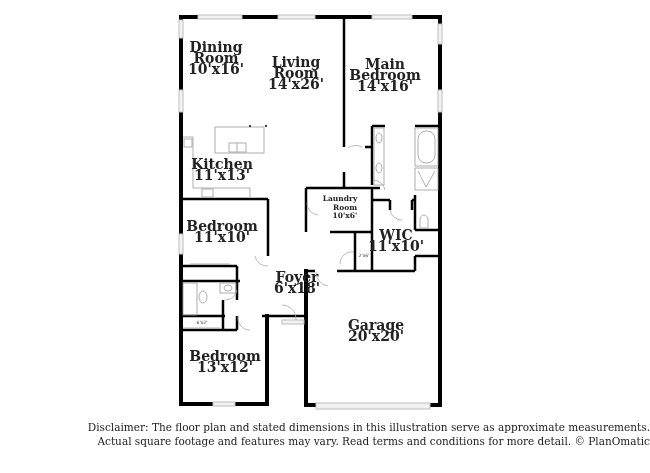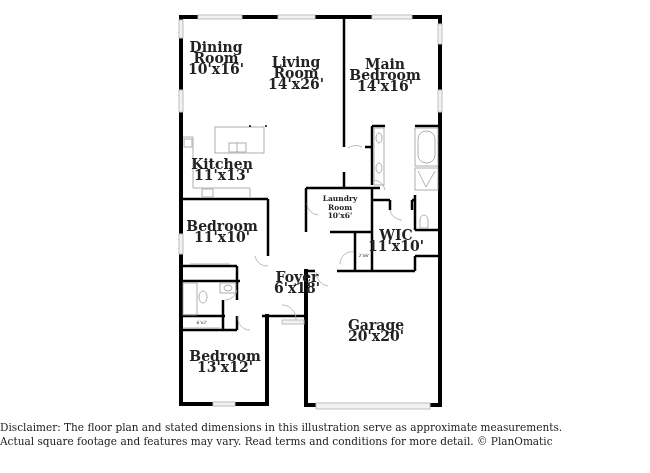--- a/index.html
+++ b/index.html
@@ -1,20 +1,20 @@
 <!DOCTYPE html>
 <html><head>
 <meta charset="utf-8">
 <style>
   html, body { margin:0; padding:0; background:#ffffff; }
   body { width:650px; height:473px; position:relative; overflow:hidden; font-family:"DejaVu Serif", serif; }
   #plan { position:absolute; left:0; top:0; width:650px; height:473px; }
   .room-label { position:absolute; text-align:center; font-family:"DejaVu Serif", serif; font-weight:bold; font-size:14px; line-height:11px; color:#222; transform:translateX(-50%); white-space:nowrap; }
   .small-label { position:absolute; font-family:"DejaVu Sans", sans-serif; font-size:4.5px; color:#333; transform:translateX(-50%); white-space:nowrap; }
-  .disclaimer { position:absolute; left:0; width:650px; text-align:left; font-family:"DejaVu Serif", serif; font-size:10.5px; color:#222; }
+  .disclaimer { position:absolute; left:0; width:650px; text-align:right; font-family:"DejaVu Serif", serif; font-size:10.5px; color:#222; }
 </style>
 </head>
 <body>
 
 <svg id="plan" viewBox="0 0 650 473" xmlns="http://www.w3.org/2000/svg">
   <g stroke="#000" stroke-width="4" fill="none" stroke-linecap="square">
 
     <line x1="181" y1="17" x2="440" y2="17"></line>
 
     <line x1="181" y1="17" x2="181" y2="404"></line>
@@ -149,21 +149,21 @@
 </div>
 <div class="room-label" style="left:385px; top:59px;">
   <div>Main</div>
   <div>Bedroom</div>
   <div>14'x16'</div>
 </div>
 <div class="room-label" style="left:222px; top:159px;">
   <div>Kitchen</div>
   <div>11'x13'</div>
 </div>
-<div class="room-label" style="left:340px; top:195px; font-size:7.5px; line-height:8.5px;">
+<div class="room-label" style="left:340px; top:195px; font-size:7.5px; line-height:8.5px;text-align:right;">
   <div>Laundry</div>
   <div>Room</div>
   <div>10'x6'</div>
 </div>
 <div class="room-label" style="left:396px; top:230px;">
   <div>WIC</div>
   <div>11'x10'</div>
 </div>
 <div class="room-label" style="left:222px; top:221px;">
   <div>Bedroom</div>

